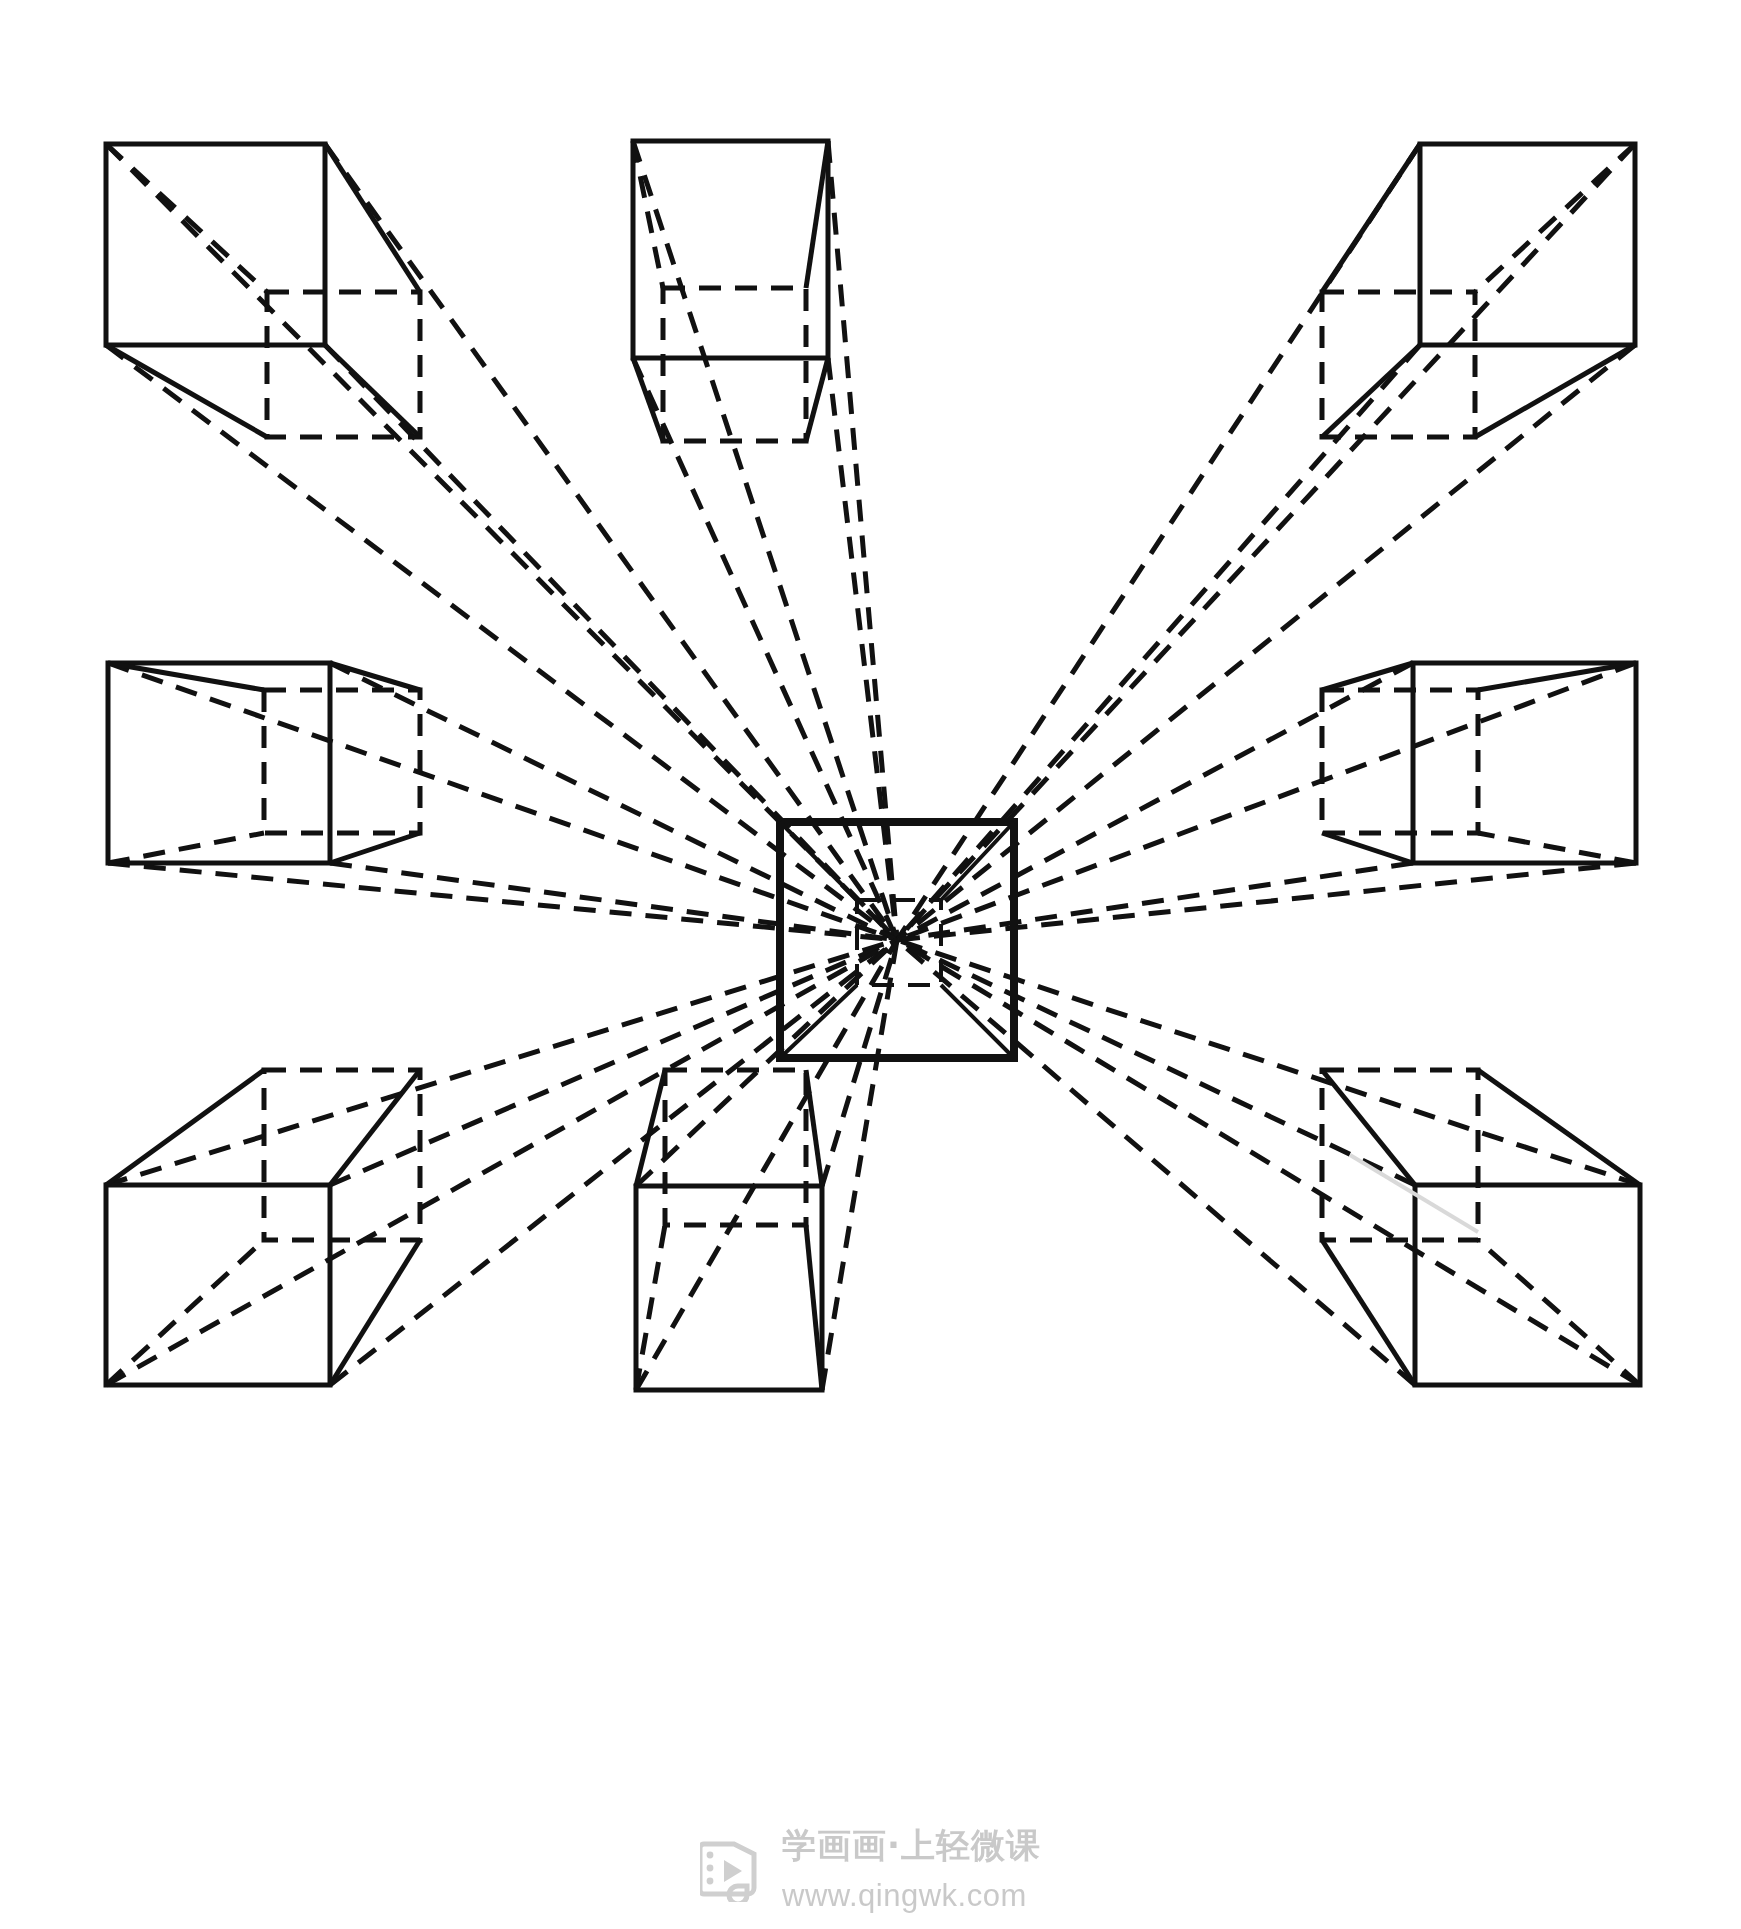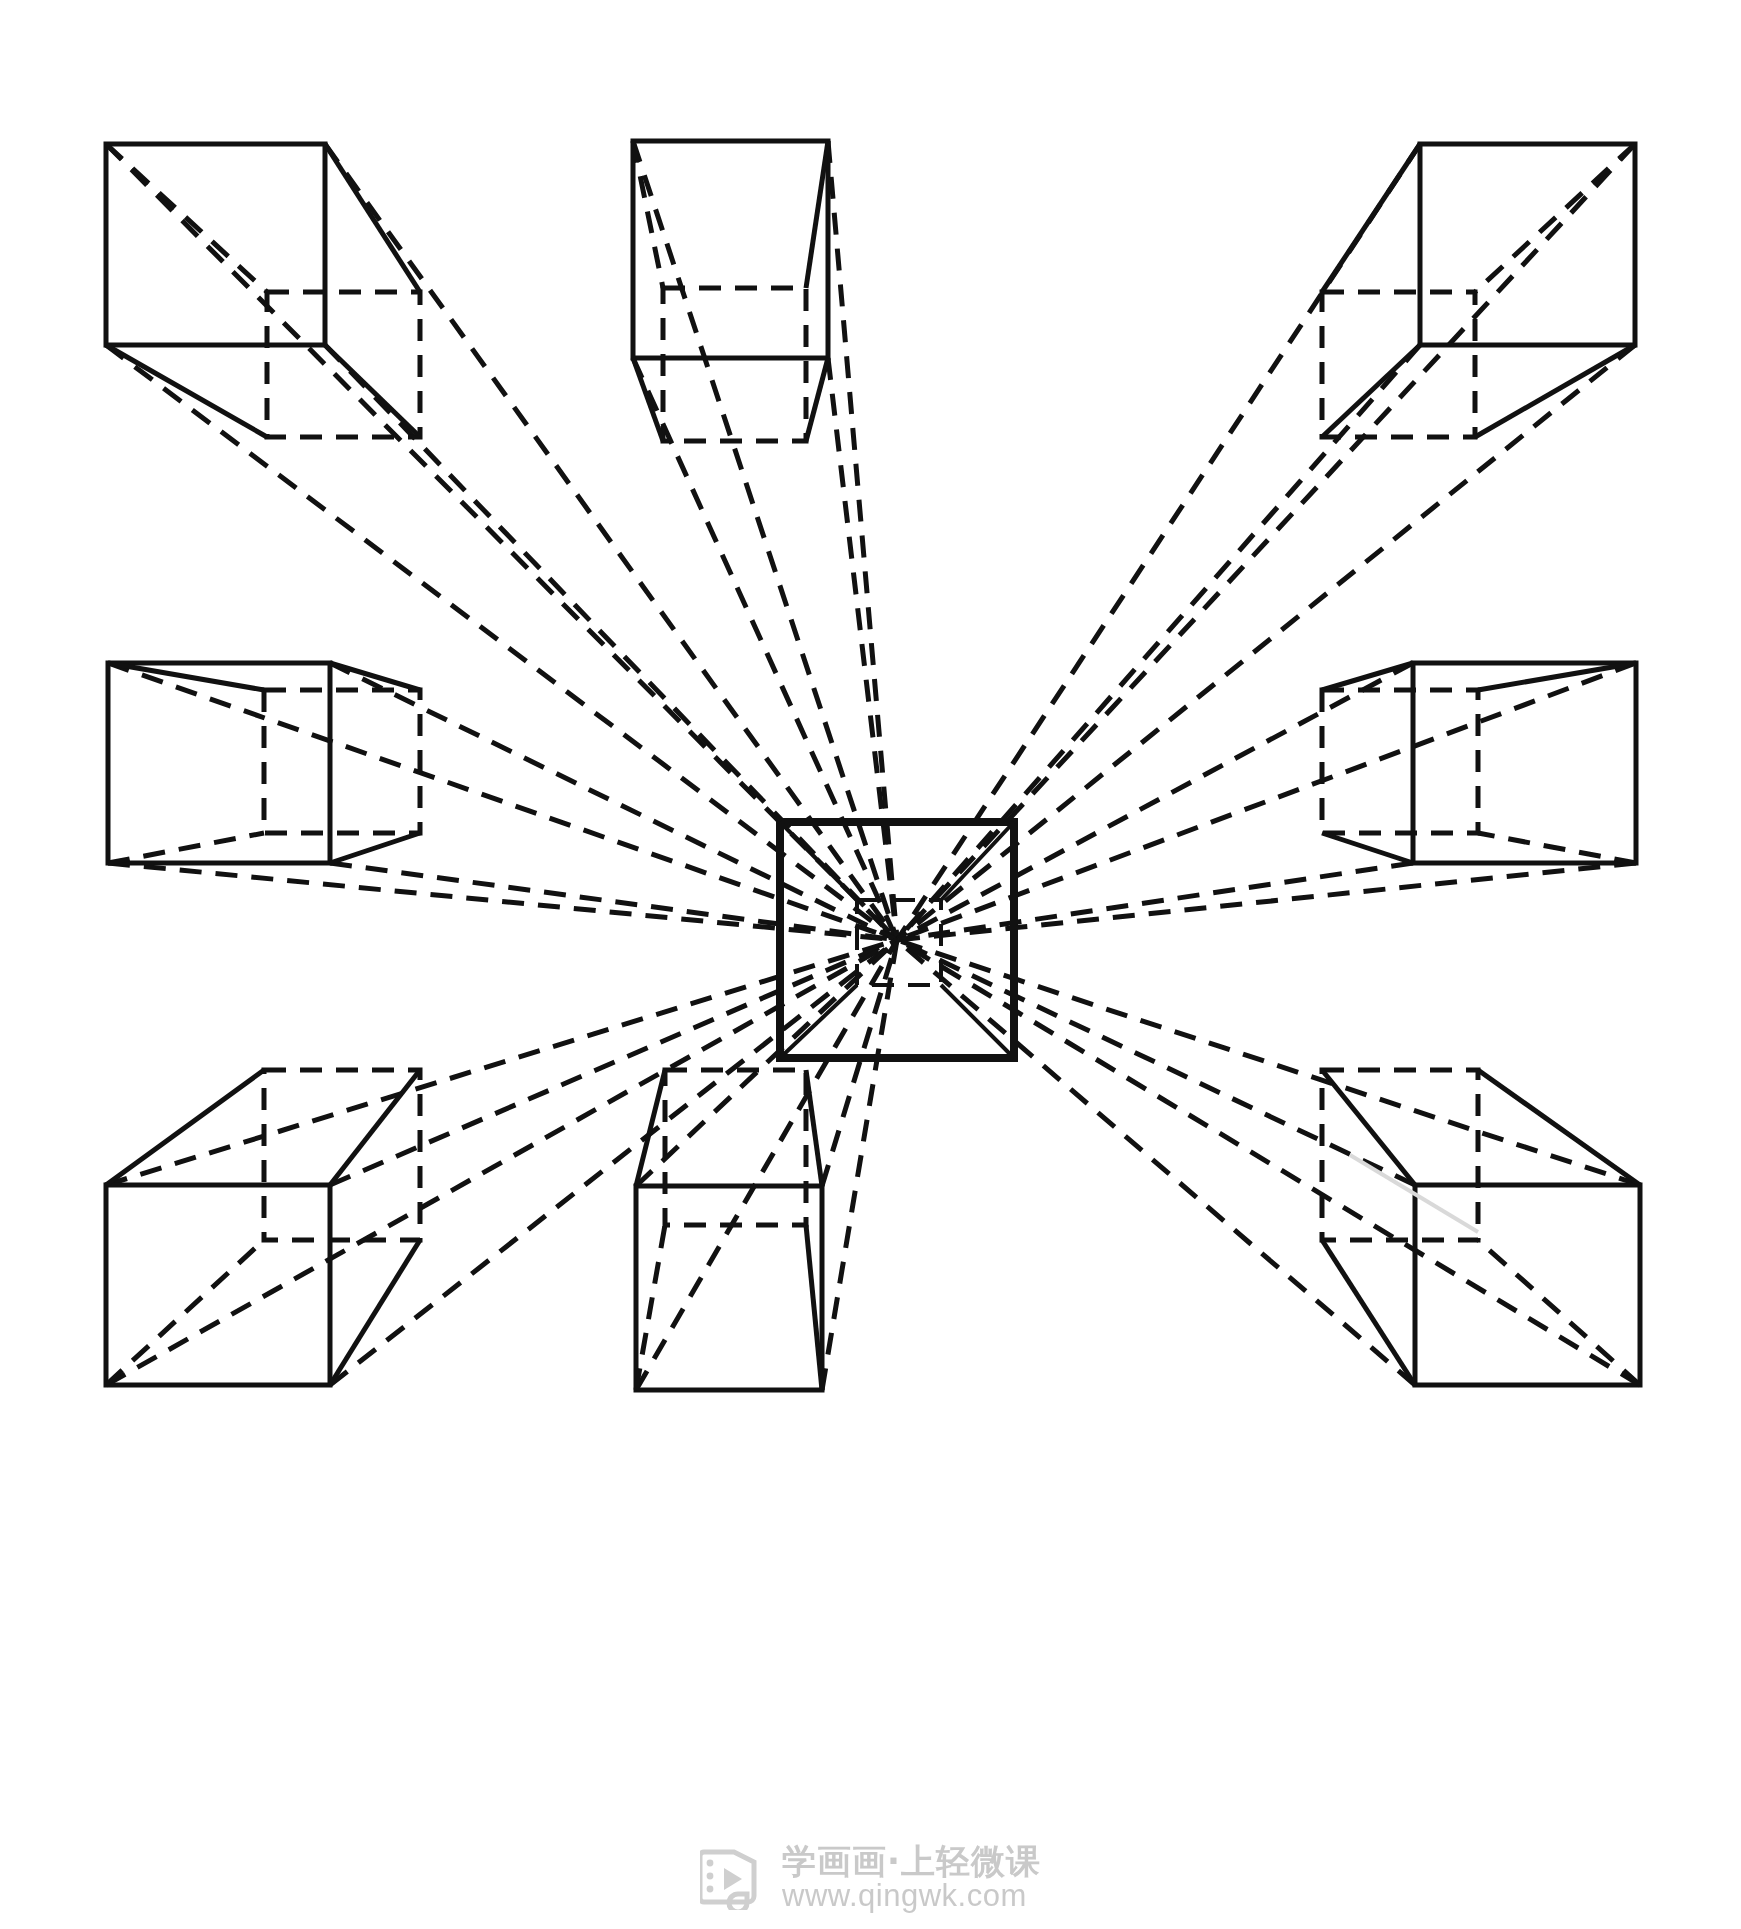--- a/index.html
+++ b/index.html
@@ -55,21 +55,21 @@
     color: #c9c9c9;
     letter-spacing: 1px;
     font-weight: 700;
     font-family: "DejaVu Sans", sans-serif;
   }
   .wm-url {
     font-size: 31px;
     color: #c9c9c9;
     letter-spacing: 0.5px;
     font-family: "Liberation Sans", sans-serif;
-    margin-top: 2px;
+    margin-top: 18px;
   }
 </style>
 </head>
 <body>
 
 <div id="drawing-stage">
   <svg id="perspective-svg" viewBox="0 0 1741 1929" xmlns="http://www.w3.org/2000/svg">
     <rect x="0" y="0" width="1741" height="1929" fill="#ffffff"></rect>
     <g id="geometry-layer">
         <line x1="106" y1="144" x2="897" y2="940" stroke="#111111" stroke-width="5" stroke-linecap="butt" stroke-dasharray="22,14"></line>

